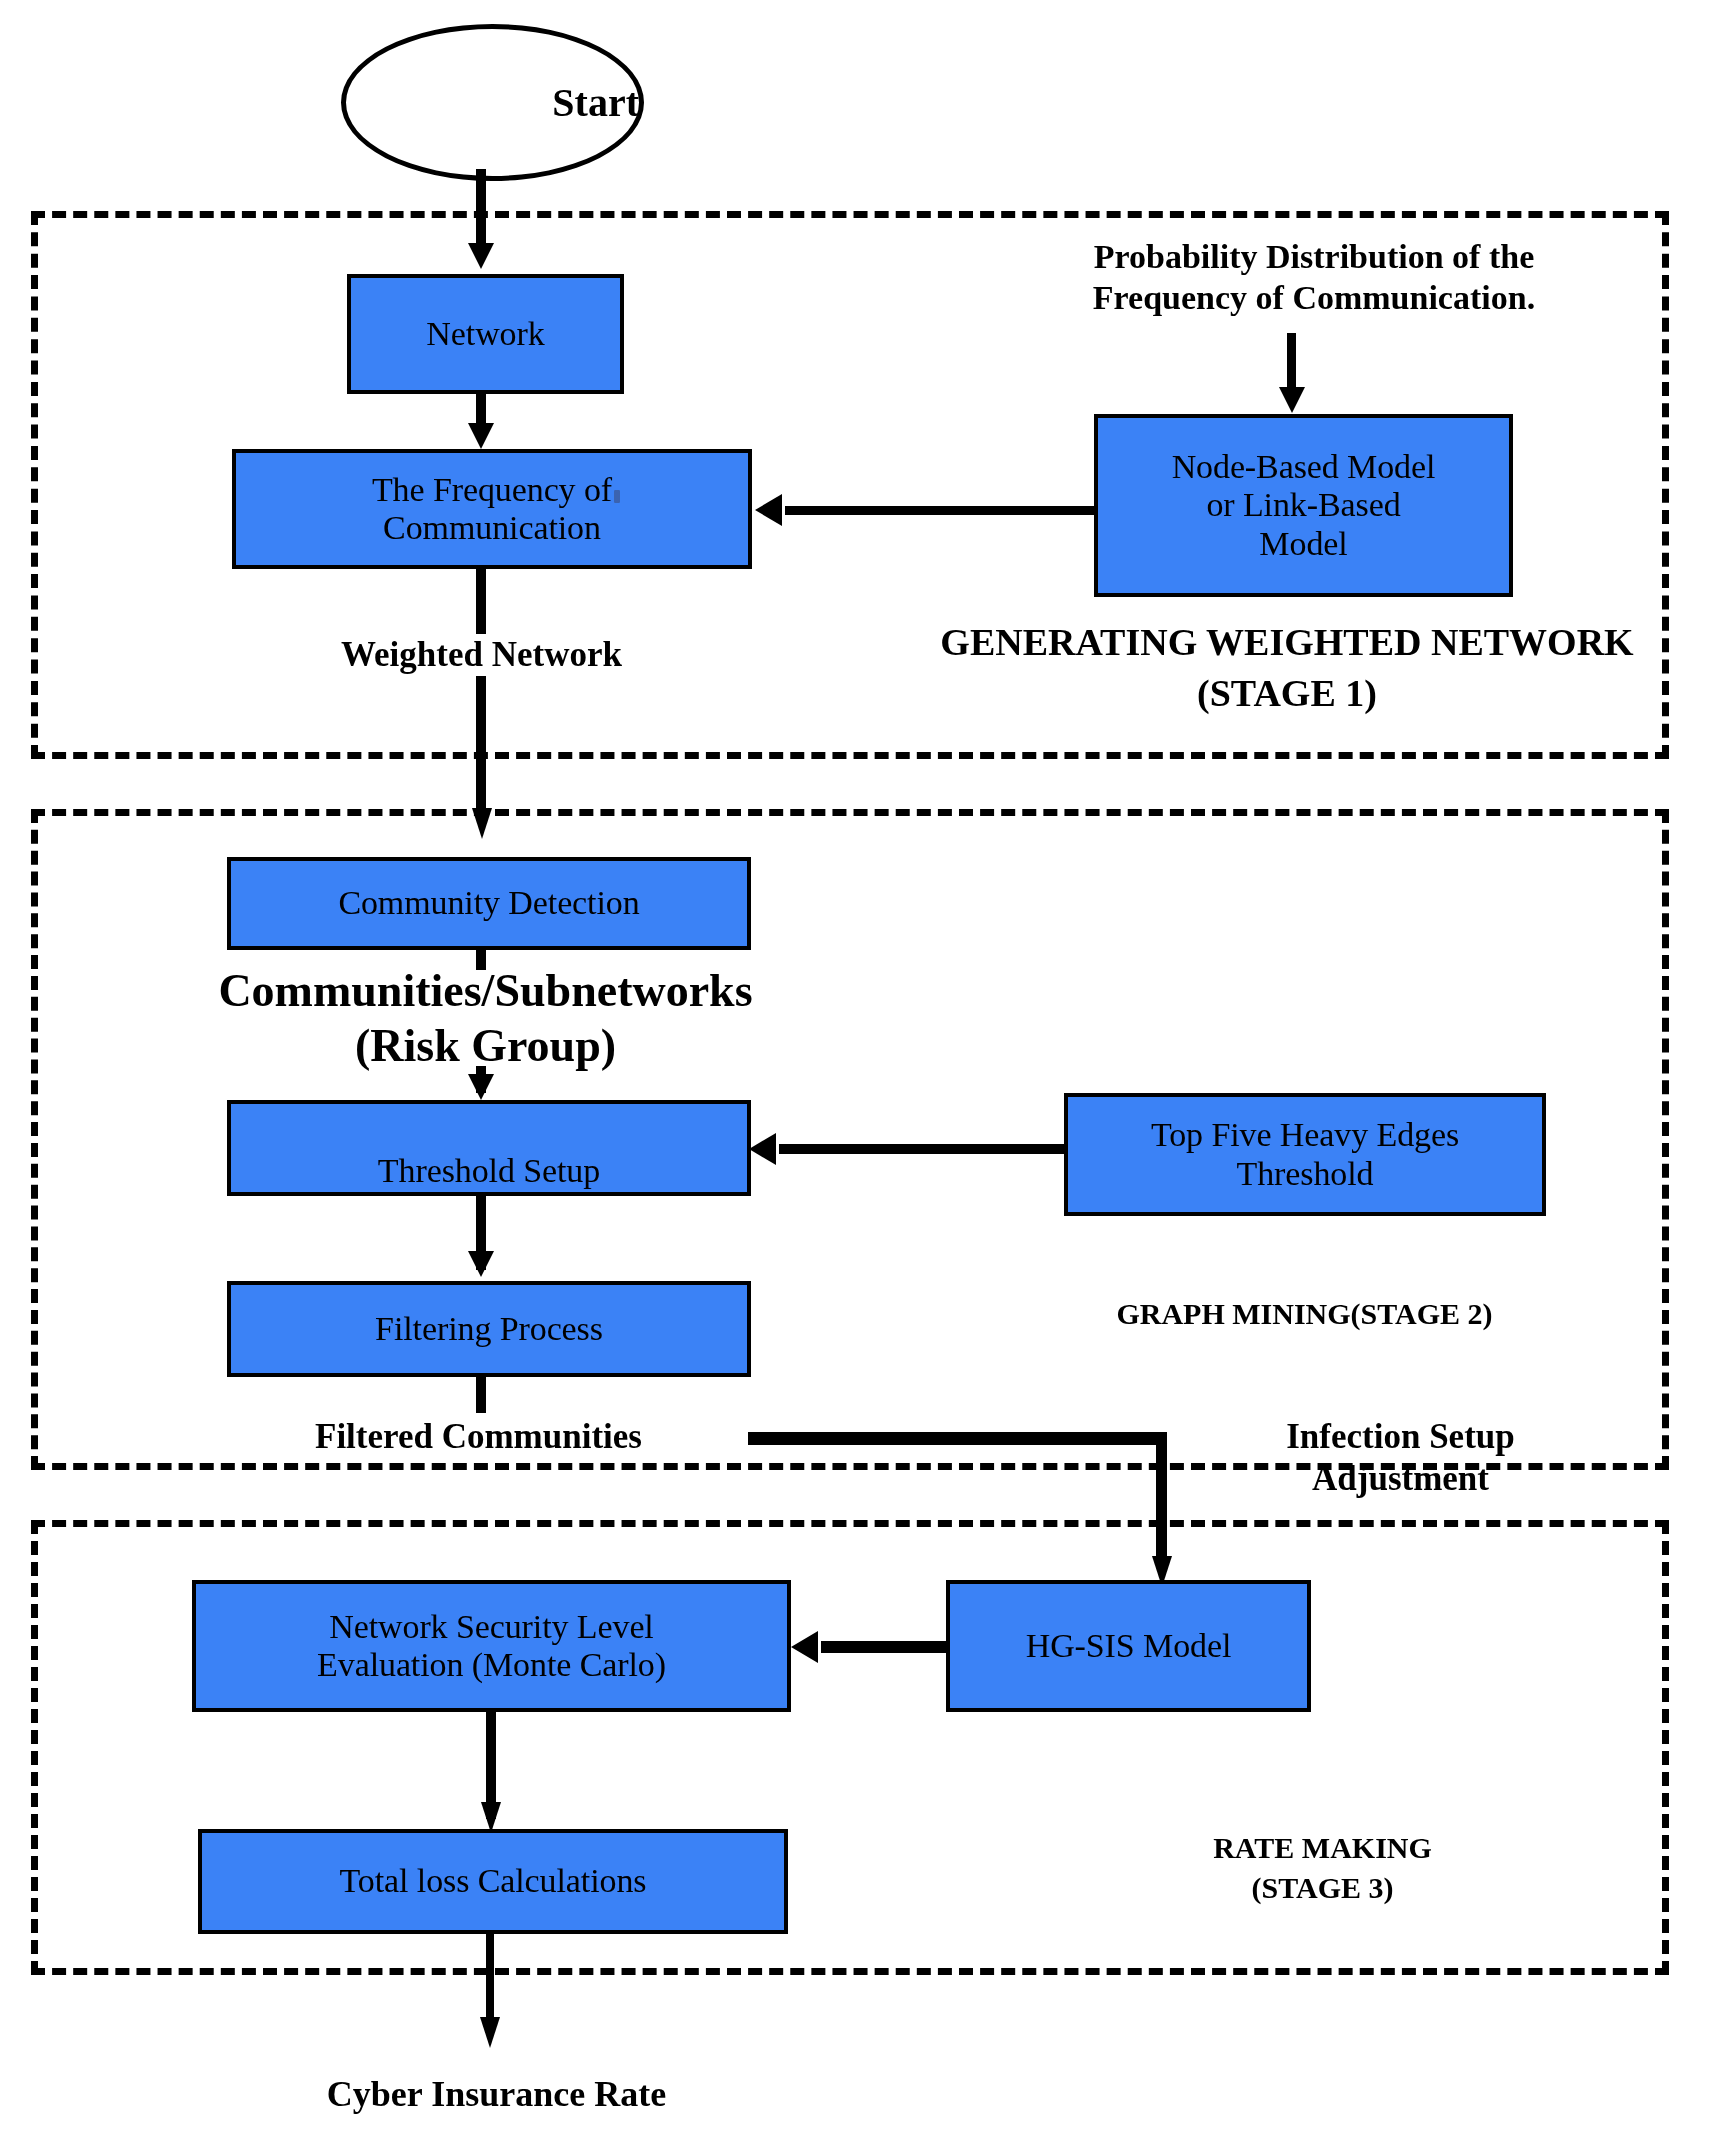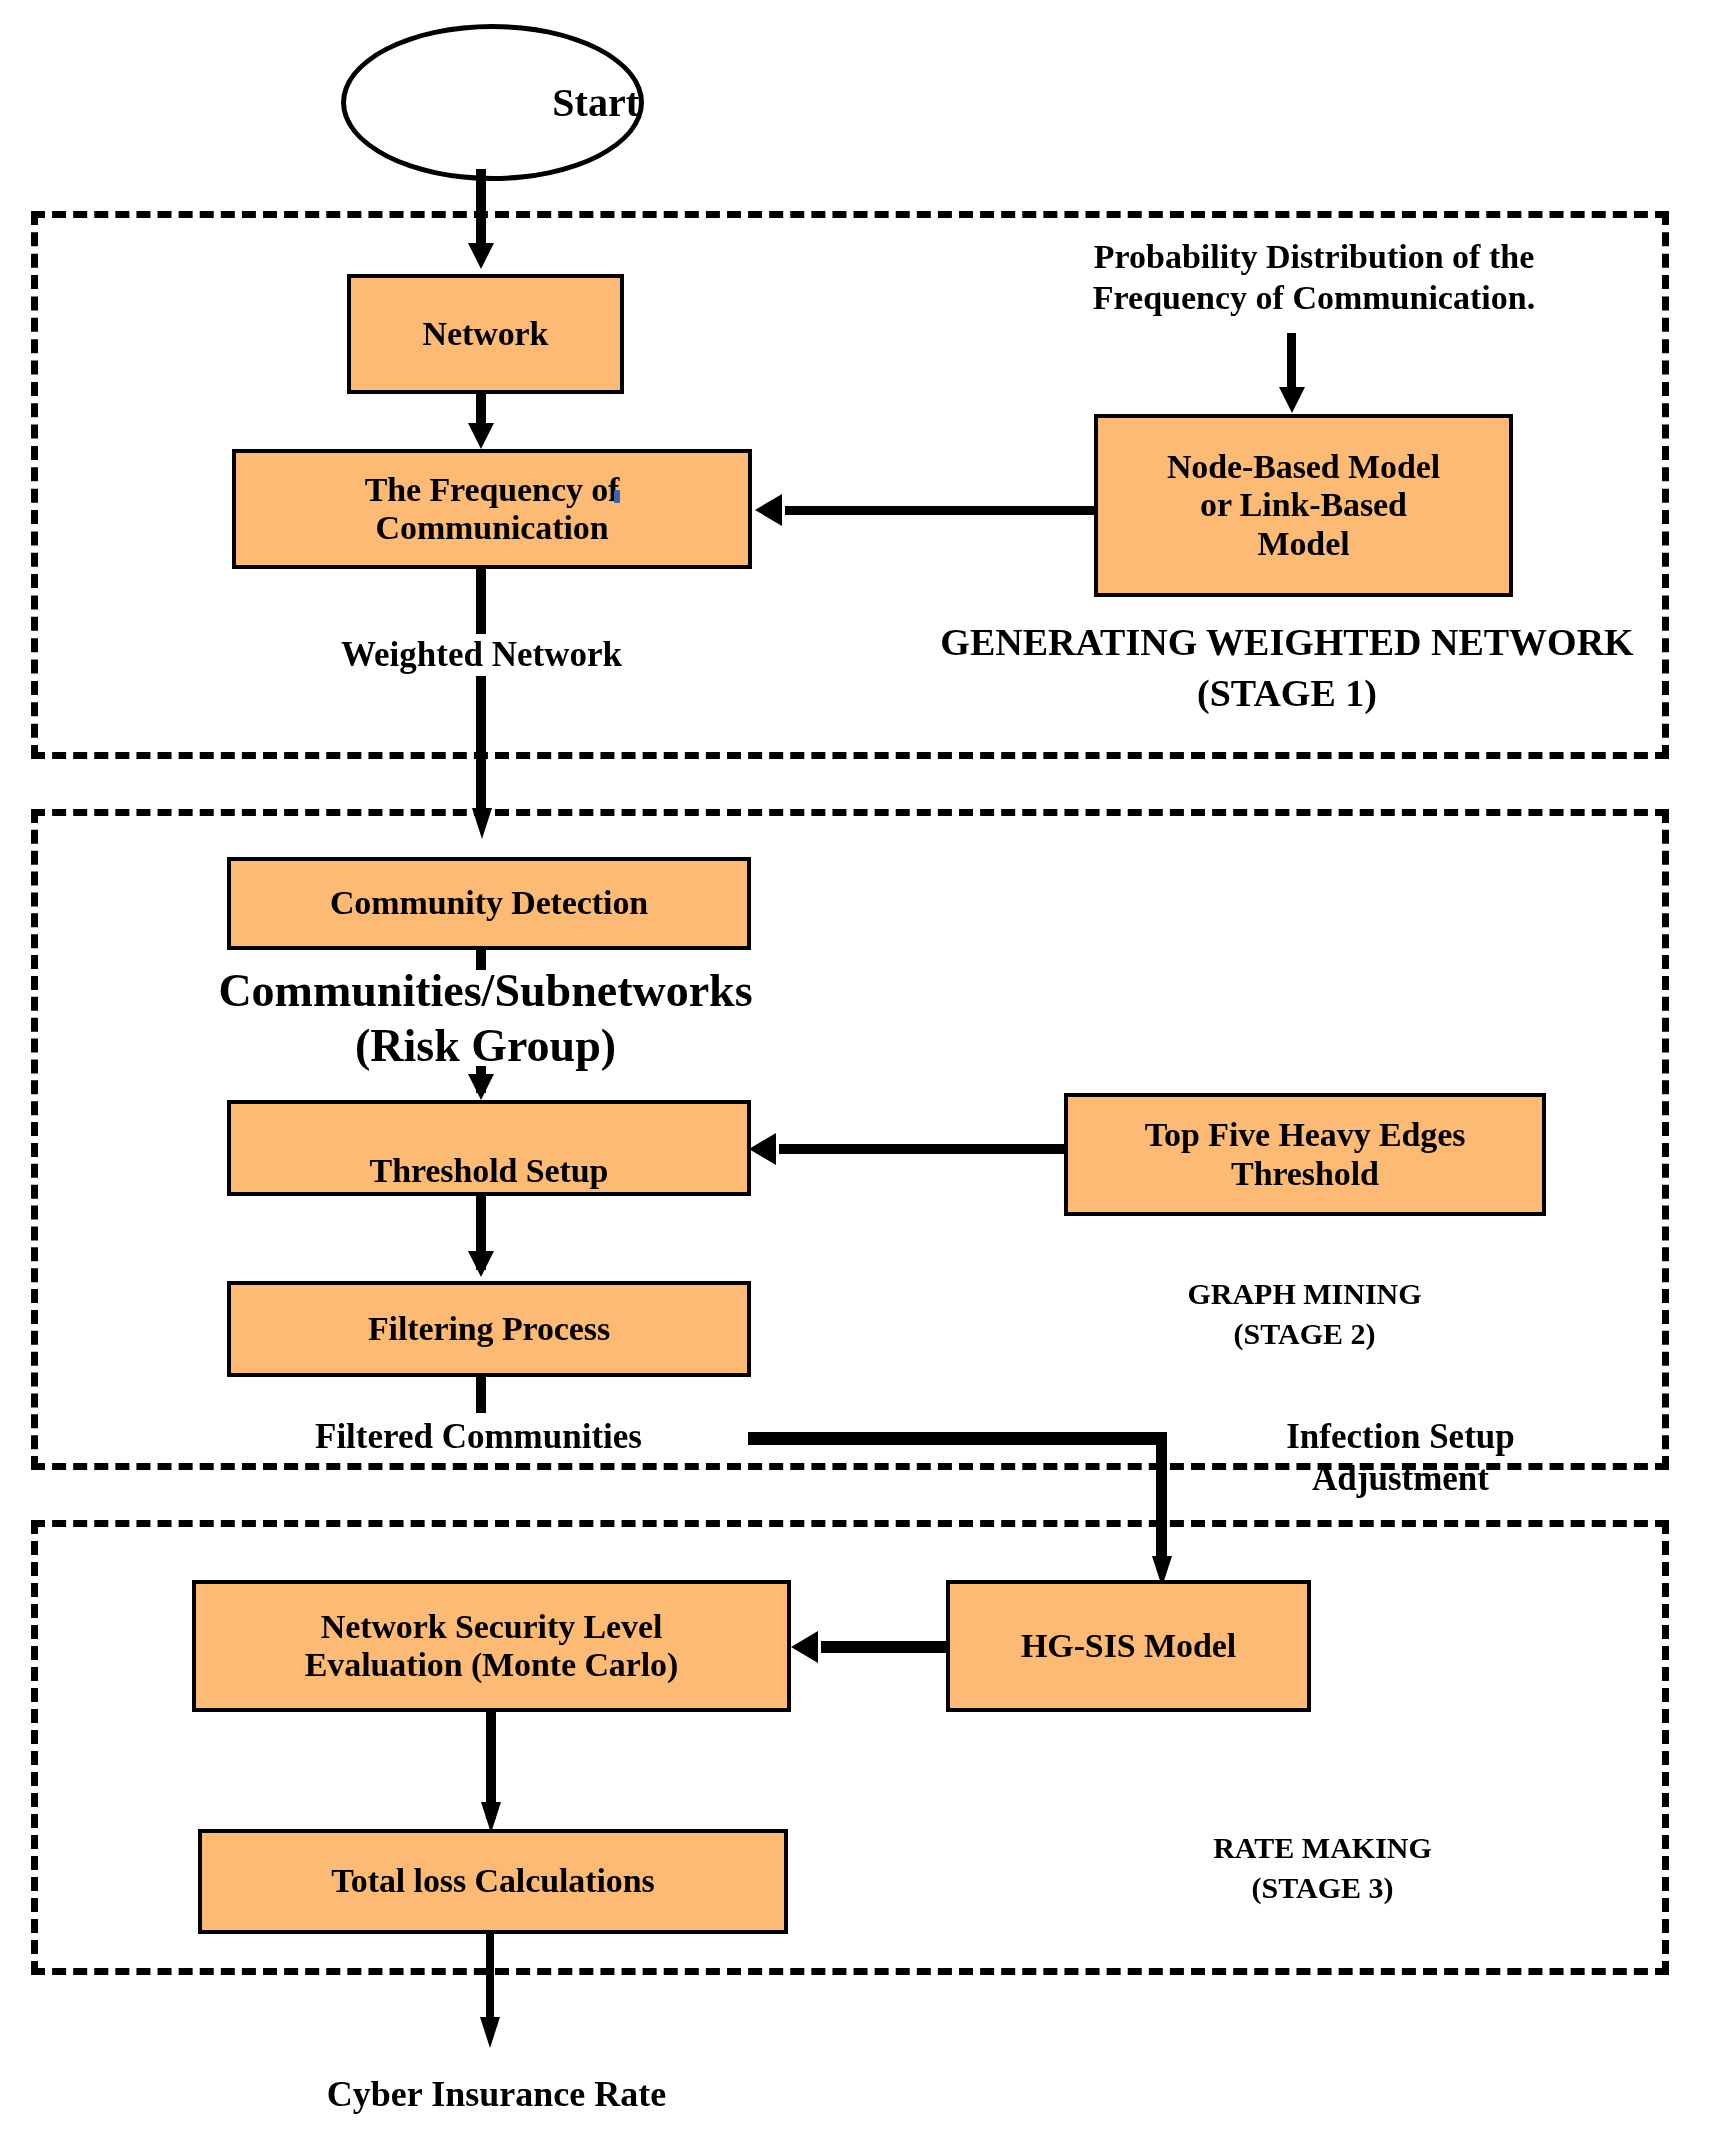--- a/index.html
+++ b/index.html
@@ -13,26 +13,26 @@
     border:7.8px dashed #000;
     box-sizing:border-box;
     background:transparent;
   }
 
   
   .node{
     position:absolute;
     box-sizing:border-box;
     border:4.2px solid #000;
-    background:#fdba74;
+    background:#3b82f6;
     display:flex;
     align-items:center;
     justify-content:center;
     text-align:center;
-    font-weight:bold;
+    font-weight:normal;
     line-height:1.12;
     padding:2.4px 6px;
     letter-spacing:-0.1px;
   }
 
   
   .terminator{
     position:absolute;
     border:5.4px solid #000;
     border-radius:50%;
@@ -155,21 +155,21 @@
   </div>
 
   <div class="node" style="left:1064px;top:1093px;width:482px;height:123px;font-size:34px;white-space:pre-line;">
     <span>Top Five Heavy Edges
 Threshold</span>
   </div>
 
   <div class="hline" style="left:779px;top:1144px;width:287px;height:9.6px;"></div>
   <div class="arrow-left" style="left:749px;top:1133px;"></div>
 
-  <div class="label stage-caption" style="left:1077px;top:1269px;width:455px;height:90px;font-size:30px;flex-direction:column;">
+  <div class="label stage-caption" style="left:1077px;top:1269px;width:455px;height:90px;font-size:30px;flex-direction:row;">
     <span>GRAPH MINING</span>
     <span>(STAGE 2)</span>
   </div>
 
   <div class="vline" style="left:476px;top:1376px;width:9.6px;height:78px;"></div>
   <div class="arrow-down" style="left:468px;top:1435px;"></div>
 
   <div class="label" style="left:251px;top:1413px;width:455px;height:48px;font-size:35px;background:#fff;">
     <span>Filtered Communities</span>
   </div>

